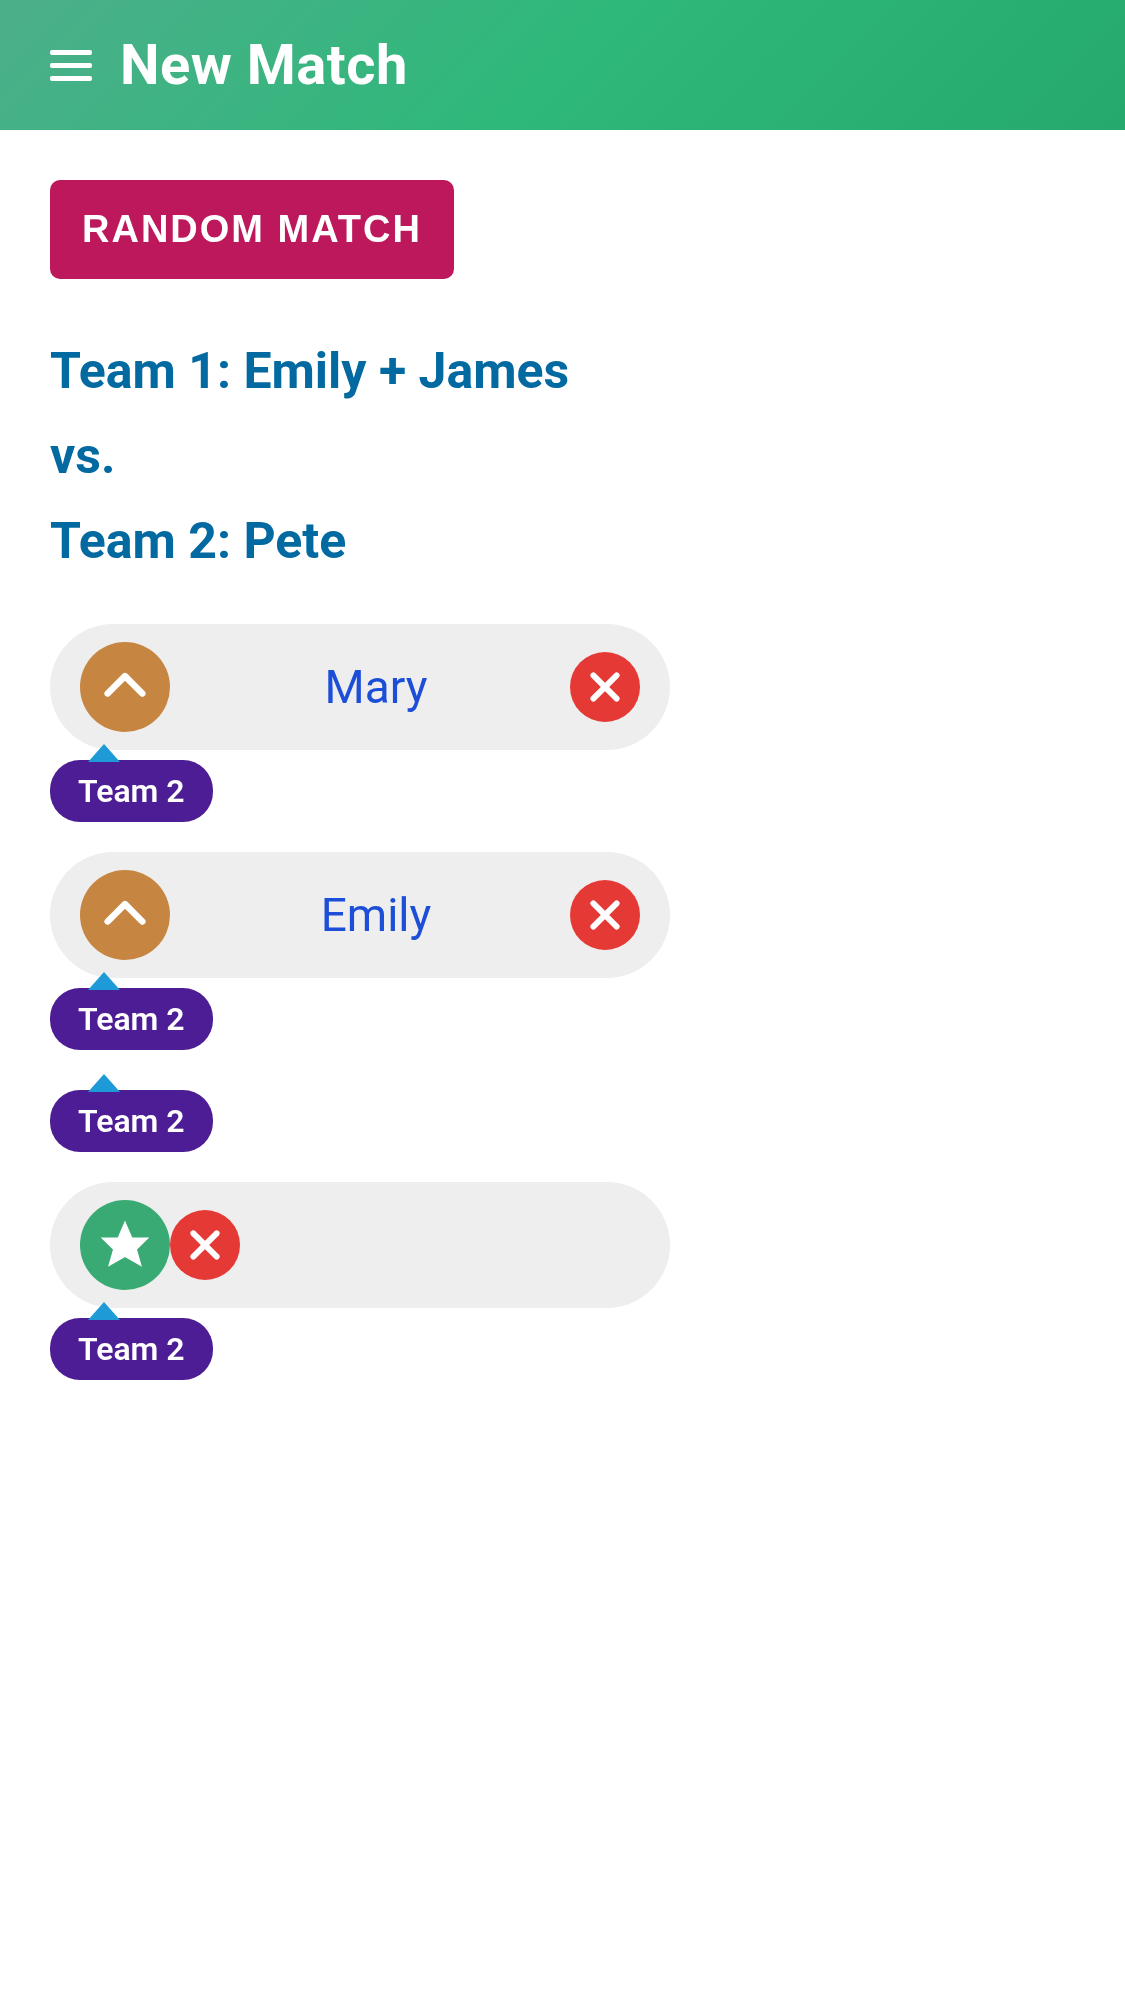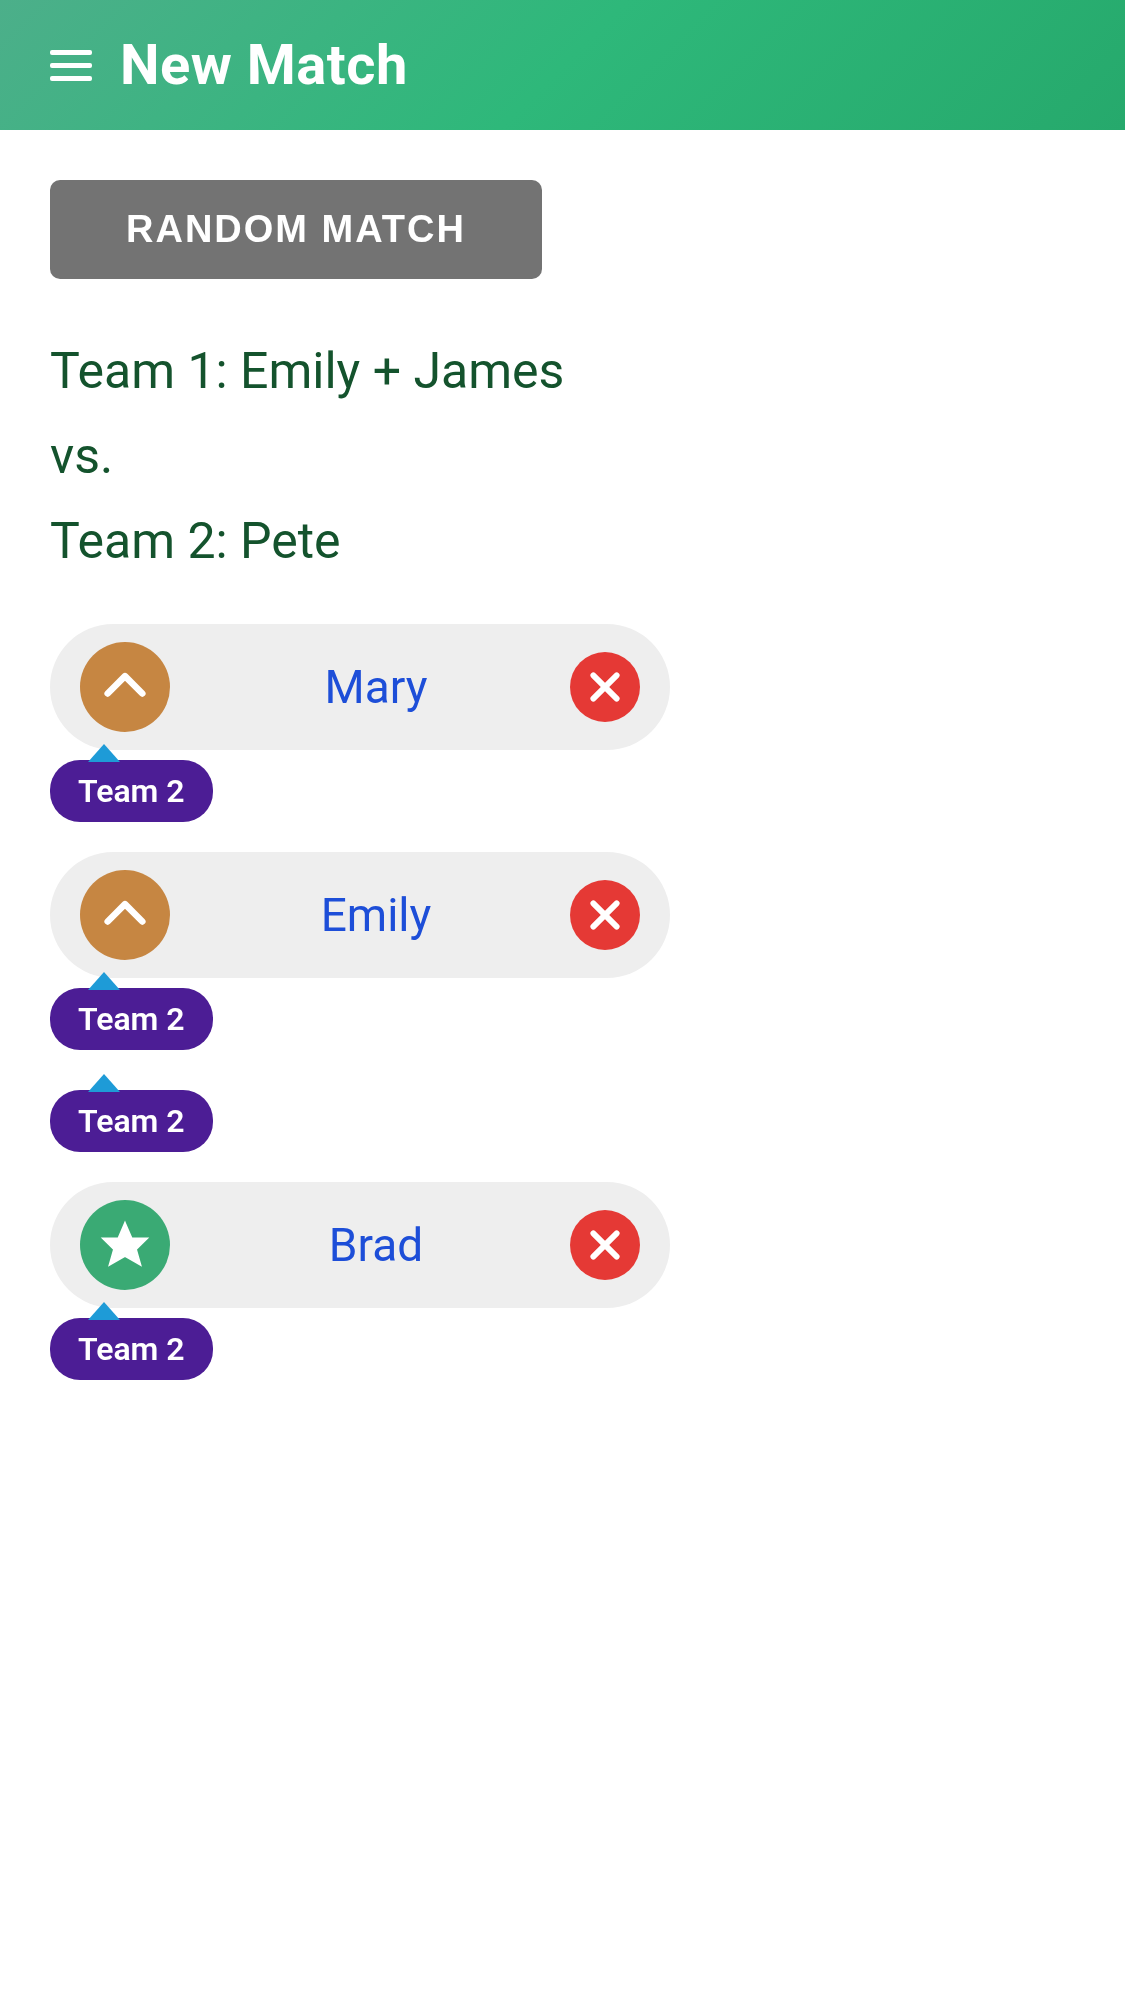--- a/index.html
+++ b/index.html
@@ -45,42 +45,42 @@
       letter-spacing: 0.5px;
     }
 
     
     .content {
       padding: 50px 50px 50px 50px;
     }
 
     
     .random-match-btn {
-      background: #737373;
+      background: #be185d;
       color: white;
       font-size: 38px;
       font-weight: 700;
       letter-spacing: 2px;
       border: none;
       border-radius: 10px;
-      padding: 28px 76px;
+      padding: 28px 32px;
       cursor: pointer;
       margin-bottom: 60px;
       display: inline-block;
     }
 
     
     .match-info {
       margin-bottom: 50px;
     }
 
     .match-info p {
       font-size: 50px;
-      color: #14532d;
-      font-weight: 400;
+      color: #0369a1;
+      font-weight: 700;
       margin-bottom: 20px;
       line-height: 1.3;
     }
 
     .vs-text {
       font-size: 50px;
       color: #222;
       margin-bottom: 20px;
     }
 
@@ -224,21 +224,20 @@
   </svg>
           </button>
         </div><div class="team-badge">Team 2</div></div>
       <div class="player-card-wrapper"><div class="team-badge">Team 2</div></div>
       <div class="player-card-wrapper"><div class="player-card">
           <div class="avatar" style="background: rgb(58, 170, 116);">
             <svg viewBox="0 0 24 24" fill="white" stroke="white" stroke-width="1">
     <polygon points="12,2 15,9 22,9 17,14 19,21 12,17 5,21 7,14 2,9 9,9" fill="white"></polygon>
   </svg>
           </div>
-          <span class="player-name">Brad</span>
           <button class="remove-btn">
             <svg viewBox="0 0 24 24" fill="none" stroke="white" stroke-width="3.5" stroke-linecap="round">
     <line x1="5" y1="5" x2="19" y2="19"></line>
     <line x1="19" y1="5" x2="5" y2="19"></line>
   </svg>
           </button>
         </div><div class="team-badge">Team 2</div></div>
     </div>
 
 </div>

